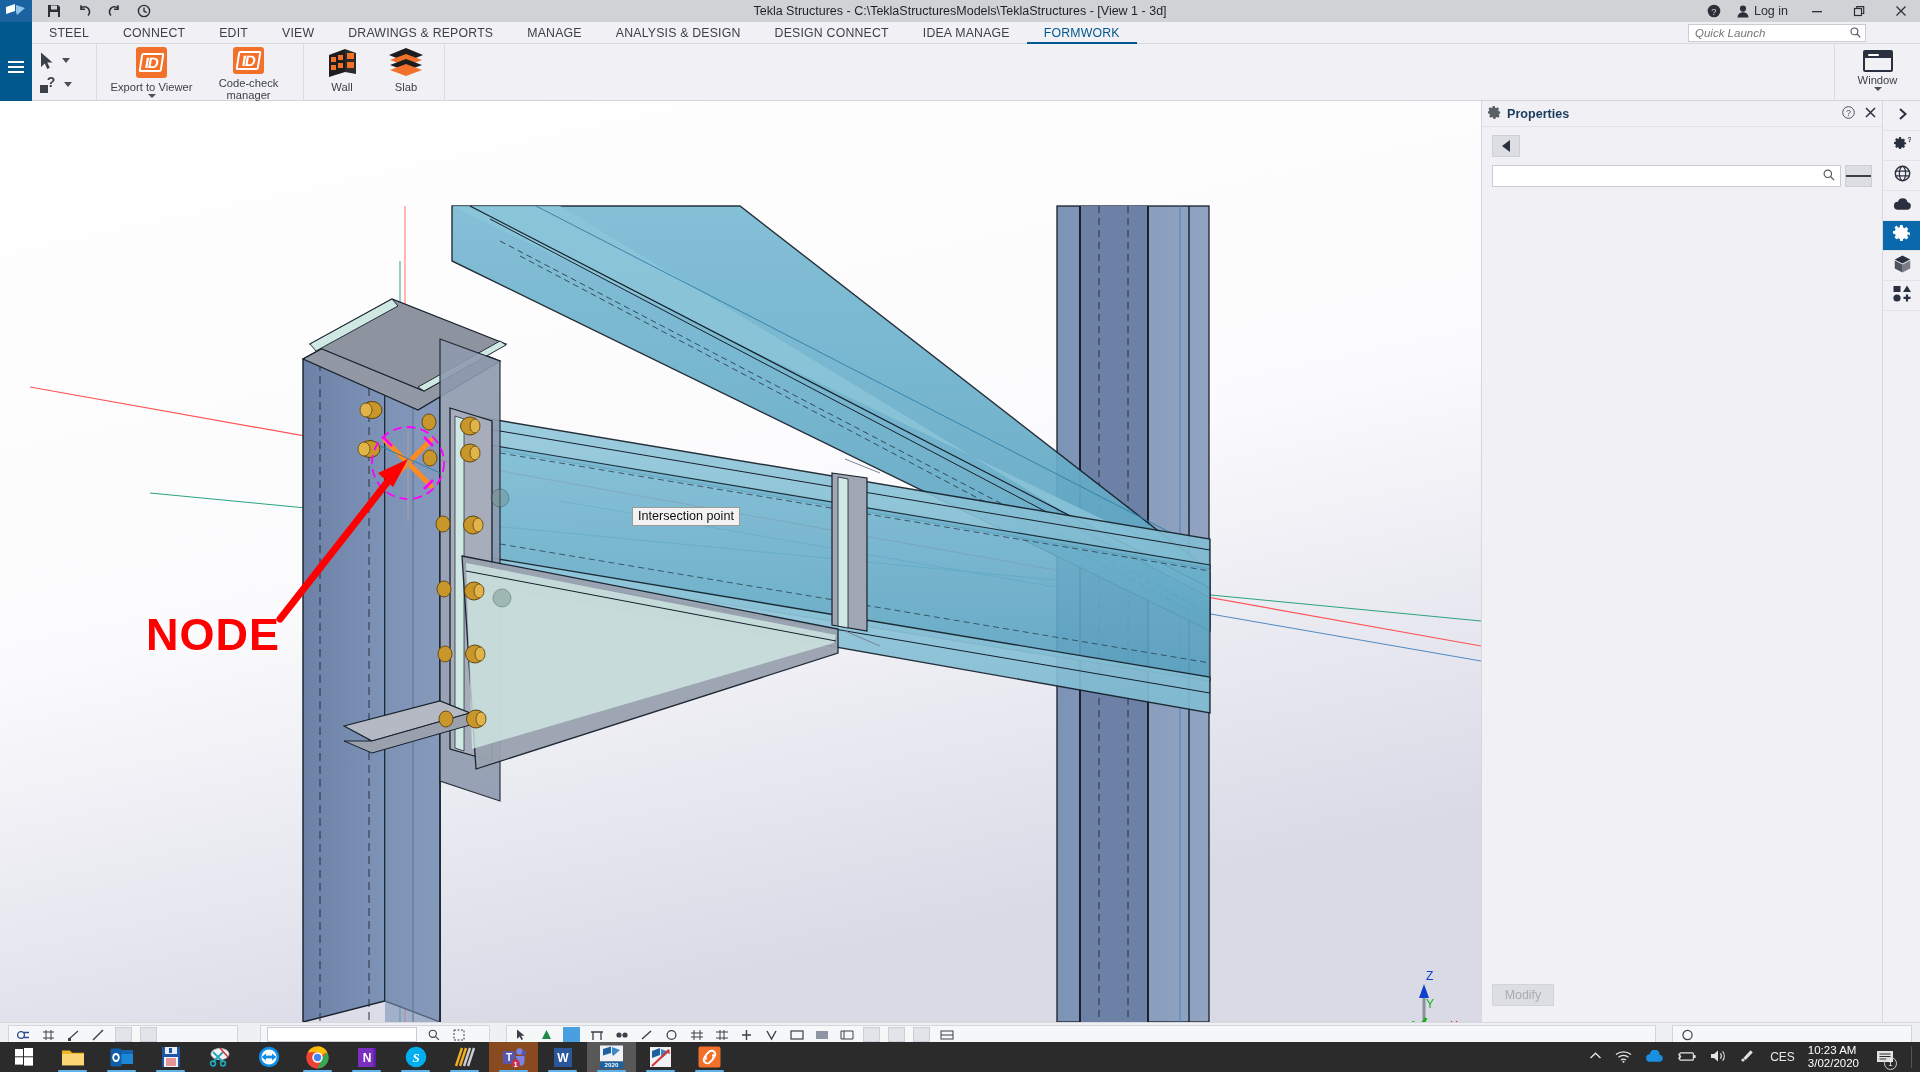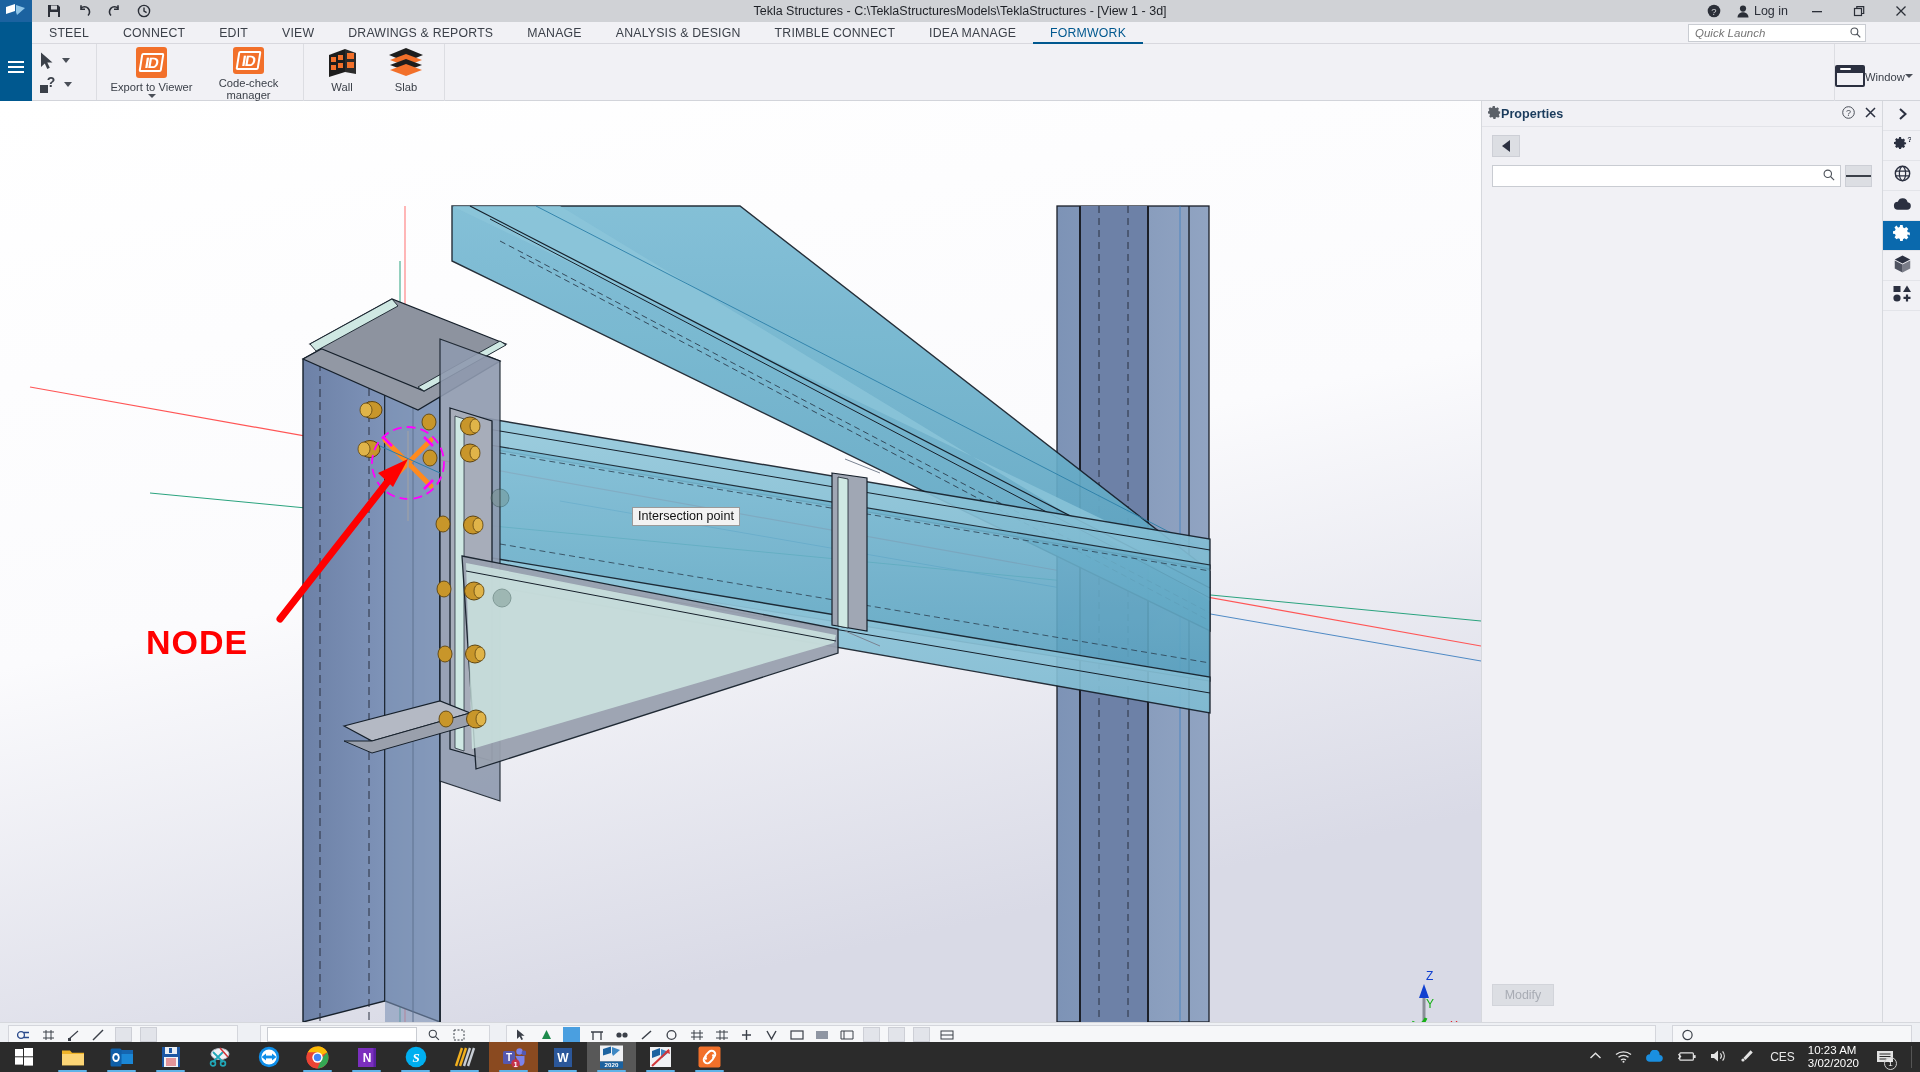--- a/index.html
+++ b/index.html
@@ -87,21 +87,21 @@
   .ideaico span{
     color:#fff; font-weight:bold; font-size:15px; letter-spacing:-1px;
     font-family:"Liberation Sans", sans-serif; transform:skewX(-9deg);
     border:2px solid #fff; border-radius:2px; padding:0 3px; line-height:15px;
   }
   .rbtn.small{ width:64px; }
   .tiny-caret{ width:0;height:0;border-left:4px solid transparent;border-right:4px solid transparent;
                border-top:4px solid #4a4f58; margin-top:1px;}
   .ribbon-right{
     margin-left:auto; width:86px; height:57px; border-left:1px solid #dcdde2;
-    display:flex; flex-direction:row; align-items:center; justify-content:flex-start;
+    display:flex; flex-direction:column; align-items:center; justify-content:flex-start;
     padding-top:6px;
   }
   .winico{ width:30px; height:22px; border:2.5px solid #2b3040; border-radius:2px; position:relative;}
   .winico:before{ content:""; position:absolute; left:0; right:0; top:0; height:6px; background:#2b3040;}
   .winico:after{ content:""; position:absolute; left:3px; top:1.5px; width:11px; height:2px;
                  background:#fff; border-radius:1px;
                  box-shadow:none; }
   .winlbl{ font-size:11.2px; color:#3b4049; margin-top:2px;}
 
   
@@ -113,32 +113,32 @@
 
   
   .tooltip{
     position:absolute; left:632px; top:406px;
     background:#f2f2f2; border:1px solid #9a9a9a;
     font-size:12.6px; color:#111; padding:1px 5px; line-height:15px;
     white-space:nowrap;
   }
   
   .node-label{
-    position:absolute; left:146px; top:522px;
-    color:#ff0000; font-weight:bold; font-size:34px; letter-spacing:1px;
+    position:absolute; left:146px; top:508px;
+    color:#ff0000; font-weight:bold; font-size:45px; letter-spacing:1px;
     font-family:"Liberation Sans", sans-serif;
   }
 
   
   .props{
     position:absolute; left:1481px; top:101px; width:401px; height:921px;
     background:#f1f1f5; border-left:1px solid #d6d8dd;
   }
   .props-head{
-    height:26px; display:flex; align-items:center; gap:0; padding:0 6px;
+    height:26px; display:flex; align-items:center; gap:6px; padding:0 6px;
     border-bottom:1px solid #e2e3e8;
   }
   .props-title{ font-size:12.6px; color:#1a3b5c; font-weight:bold;}
   .props-head-right{ margin-left:auto; display:flex; align-items:center; gap:10px; }
   .ph-btn{ font-size:12px; color:#4a4f58; }
   .props-body{ padding:8px 10px 0 10px; }
   .collapse-btn{
     width:28px; height:22px; background:#dcdee3; border:1px solid #cdcfd6;
     display:flex; align-items:center; justify-content:center;
   }
@@ -293,21 +293,21 @@
 
 <div class="tabstrip">
   <div class="lead"></div>
   <div class="tab">STEEL</div>
   <div class="tab">CONNECT</div>
   <div class="tab">EDIT</div>
   <div class="tab">VIEW</div>
   <div class="tab">DRAWINGS &amp; REPORTS</div>
   <div class="tab">MANAGE</div>
   <div class="tab">ANALYSIS &amp; DESIGN</div>
-  <div class="tab">TRIMBLE CONNECT</div>
+  <div class="tab">DESIGN CONNECT</div>
   <div class="tab">IDEA MANAGE</div>
   <div class="tab active">FORMWORK</div>
   <div class="quicklaunch">
     <input placeholder="Quick Launch" style="">
     <span class="ql-ico">
       <svg width="11" height="11" viewBox="0 0 11 11">
             <circle cx="4.4" cy="4.4" r="3.4" stroke="#4c5159" stroke-width="1.1" fill="none"></circle>
             <path d="M7 7l3.3 3.3" stroke="#4c5159" stroke-width="1.1"></path>
           </svg>
     </span>

